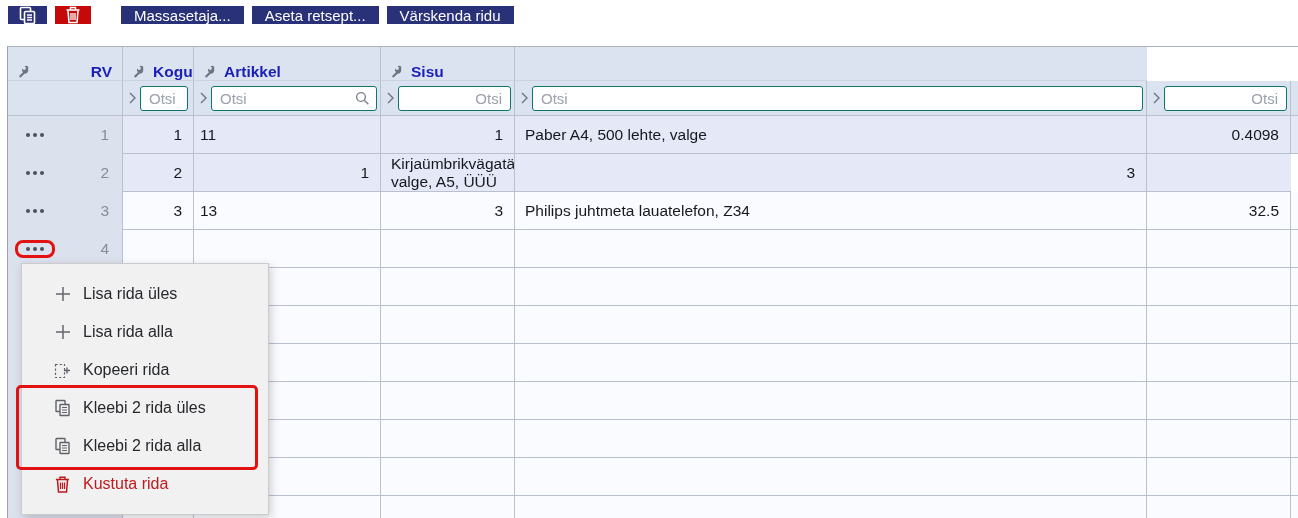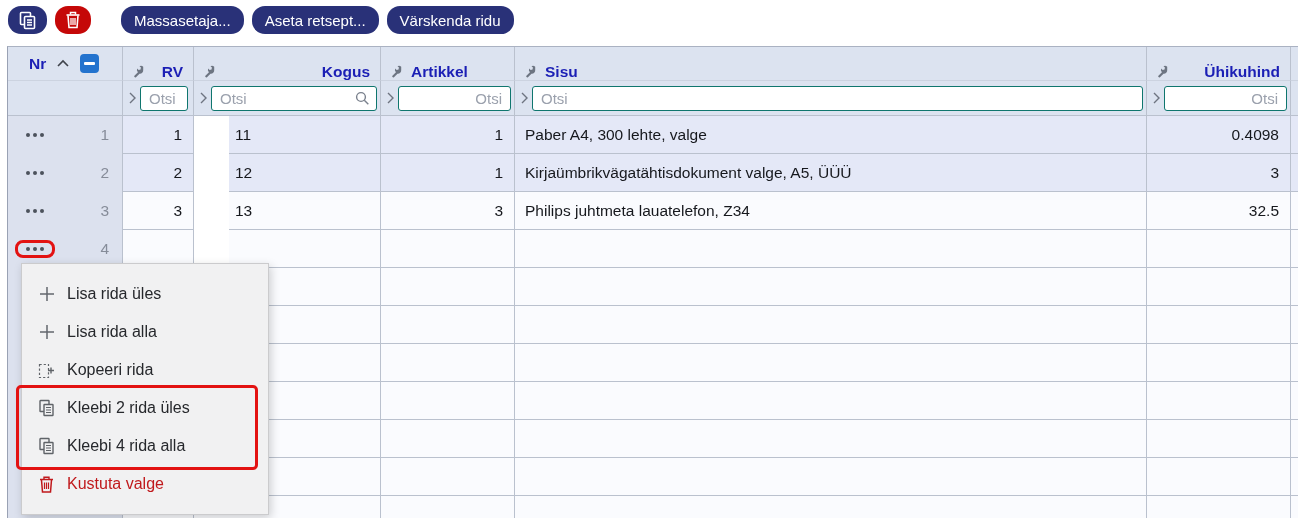--- a/index.html
+++ b/index.html
@@ -5,21 +5,21 @@
   * { margin:0; padding:0; box-sizing:border-box; }
   html,body { background:#fff; }
   .app {
     position:relative; width:1298px; height:518px; overflow:hidden;
     background:#fff; font-family:"Liberation Sans", sans-serif; color:#16181d;
   }
 
   
   .toolbar { position:absolute; top:6px; left:8px; display:flex; align-items:center; gap:8px; }
   .tb-btn {
-    height:28px; border:none; border-radius:13px; cursor:pointer;
+    height:18px; border:none; border-radius:0; cursor:pointer;
     background:#293178; color:#fff; display:inline-flex; align-items:center; justify-content:center;
   }
   .tb-icon-btn { width:39px; }
   .tb-icon-btn.danger { width:36px; background:#c50808; }
   .tb-txt-btn { padding:0 13px; font-size:15px; font-family:inherit; }
   .tb-gap { width:14px; }
 
   
   .grid {
     position:absolute; left:7px; top:46px; width:1291px;
@@ -53,26 +53,26 @@
 
   .drow .cell { height:38px; background:#fafbfe; border-bottom:1px solid #bac1ce; font-size:15.5px; }
   .drow .gutter { background:#dce1ee; border-bottom:none; }
   .drow.sel .cell:not(.gutter) { background:#e4e8f7; }
   .gutter { padding:0 13px 0 18px; justify-content:space-between; }
   .rownum { color:#868c99; font-size:15.5px; }
   .dots { display:flex; gap:3px; align-items:center; padding:4px 8px; margin-left:-8px; border-radius:5px; cursor:pointer; }
   .dots i { width:4px; height:4px; border-radius:50%; background:#4c525c; }
   .dots.annot { outline:3px solid #e31212; }
   .c-num { justify-content:flex-end; padding-right:11px; }
-  .c-left { padding-left:6px;margin-left:35px; }
+  .c-left { padding-left:6px; }
   .c-sisu { padding-left:10px; }
 
   
   .menu {
-    position:absolute; left:21px; top:263px; width:248px; padding:11px 0;
+    position:absolute; left:21px; top:263px; width:248px; padding:11px 16px;
     background:#f1f1f2; border:1px solid #cbcbcd; box-shadow:2px 3px 9px rgba(0,0,0,.18); z-index:5;
   }
   .mitem {
     height:38px; display:flex; align-items:center; gap:11px; padding-left:15px;
     font-size:16px; color:#26282c; cursor:pointer; white-space:nowrap;
   }
   .mitem.danger { color:#c0191c; }
   .mi { width:19px; display:flex; justify-content:center; align-items:center; }
 
   
@@ -108,31 +108,20 @@
     </button>
     <span class="tb-gap"></span>
     <button class="tb-btn tb-txt-btn">Massasetaja...</button>
     <button class="tb-btn tb-txt-btn">Aseta retsept...</button>
     <button class="tb-btn tb-txt-btn">Värskenda ridu</button>
   </div>
 
   <div class="grid">
 
     <div class="row hrow">
-      <div class="cell nr-cell">
-        <span class="hlabel">Nr</span>
-        <span>
-          <svg width="14" height="9" viewBox="0 0 14 9">
-              <path d="M2 7l5-5 5 5" fill="none" stroke="#3f434b" stroke-width="1.6"></path>
-            </svg>
-        </span>
-        <span class="chk">
-            <i></i>
-          </span>
-      </div>
       <div class="cell hcell spread">
         <span>
           <svg width="13" height="13" viewBox="0 0 16 16">
               <path d="M13.8 2.2a4.1 4.1 0 0 0-4.6-.8L11 3.2l-.5 2.3-2.3.5L6.4 4.2a4.1 4.1 0 0 0 .9 4.6L3 13.1a1.35 1.35 0 0 0 1.9 1.9l4.3-4.3a4.1 4.1 0 0 0 4.6-4.5z" fill="#6d7582"></path>
             </svg>
         </span>
         <span class="hlabel">RV</span>
       </div>
       <div class="cell hcell spread">
         <span>
@@ -150,28 +139,20 @@
         </span>
         <span class="hlabel">Artikkel</span>
       </div>
       <div class="cell hcell">
         <span>
           <svg width="13" height="13" viewBox="0 0 16 16">
               <path d="M13.8 2.2a4.1 4.1 0 0 0-4.6-.8L11 3.2l-.5 2.3-2.3.5L6.4 4.2a4.1 4.1 0 0 0 .9 4.6L3 13.1a1.35 1.35 0 0 0 1.9 1.9l4.3-4.3a4.1 4.1 0 0 0 4.6-4.5z" fill="#6d7582"></path>
             </svg>
         </span>
         <span class="hlabel">Sisu</span>
-      </div>
-      <div class="cell hcell spread">
-        <span>
-          <svg width="13" height="13" viewBox="0 0 16 16">
-              <path d="M13.8 2.2a4.1 4.1 0 0 0-4.6-.8L11 3.2l-.5 2.3-2.3.5L6.4 4.2a4.1 4.1 0 0 0 .9 4.6L3 13.1a1.35 1.35 0 0 0 1.9 1.9l4.3-4.3a4.1 4.1 0 0 0 4.6-4.5z" fill="#6d7582"></path>
-            </svg>
-        </span>
-        <span class="hlabel">Ühikuhind</span>
       </div>
       <div class="cell sliver"></div>
     </div>
 
     <div class="row srow">
       <div class="cell gutter" style="justify-content:flex-start;"></div>
       <div class="cell">
         <span>
           <svg width="9" height="14" viewBox="0 0 9 14">
               <path d="M2 2l5 5-5 5" fill="none" stroke="#6e7480" stroke-width="1.4"></path>
@@ -233,36 +214,35 @@
         <span class="dots">
             <i></i>
             <i></i>
             <i></i>
           </span>
         <span class="rownum">1</span>
       </div>
       <div class="cell c-num">1</div>
       <div class="cell c-left">11</div>
       <div class="cell c-num">1</div>
-      <div class="cell c-sisu">Paber A4, 300 lehte, valge</div>
+      <div class="cell c-sisu">Paber A4, 500 lehte, valge</div>
       <div class="cell c-num">0.4098</div>
       <div class="cell sliver"></div>
     </div>
 
     <div class="row drow sel">
       <div class="cell gutter">
         <span class="dots">
             <i></i>
             <i></i>
             <i></i>
           </span>
         <span class="rownum">2</span>
       </div>
       <div class="cell c-num">2</div>
-      <div class="cell c-left">12</div>
       <div class="cell c-num">1</div>
       <div class="cell c-sisu">Kirjaümbrikvägatähtisdokument valge, A5, ÜÜÜ</div>
       <div class="cell c-num">3</div>
       <div class="cell sliver"></div>
     </div>
 
     <div class="row drow">
       <div class="cell gutter">
         <span class="dots">
             <i></i>
@@ -398,30 +378,30 @@
       <span>Kleebi 2 rida üles</span>
     </div>
     <div class="mitem">
       <span class="mi">
         <svg width="18" height="18" viewBox="0 0 18 18">
           <rect x="2" y="1.5" width="9" height="11" rx="0.5" fill="none" stroke="#5f6368" stroke-width="1.4"></rect>
           <rect x="6" y="5.5" width="9" height="11" rx="0.5" fill="#f1f1f2" stroke="#5f6368" stroke-width="1.4"></rect>
           <path d="M8 8.5h5M8 11h5M8 13.5h5" stroke="#5f6368" stroke-width="1.1"></path>
         </svg>
       </span>
-      <span>Kleebi 4 rida alla</span>
+      <span>Kleebi 2 rida alla</span>
     </div>
     <div class="mitem danger">
       <span class="mi">
         <svg width="15" height="17" viewBox="0 0 15 17">
           <path d="M1 3.5h13" stroke="#c0191c" stroke-width="1.5"></path>
           <path d="M5 3v-1.7h5V3" fill="none" stroke="#c0191c" stroke-width="1.4"></path>
           <path d="M2.5 4l1 12h8l1-12" fill="none" stroke="#c0191c" stroke-width="1.5"></path>
           <path d="M5.5 6.5v6.5M7.5 6.5v6.5M9.5 6.5v6.5" stroke="#c0191c" stroke-width="1.2"></path>
         </svg>
       </span>
-      <span>Kustuta valge</span>
+      <span>Kustuta rida</span>
     </div>
   </div>
 
   <div class="annot-box annot-paste"></div>
 
 </div>
 
 </body></html>

